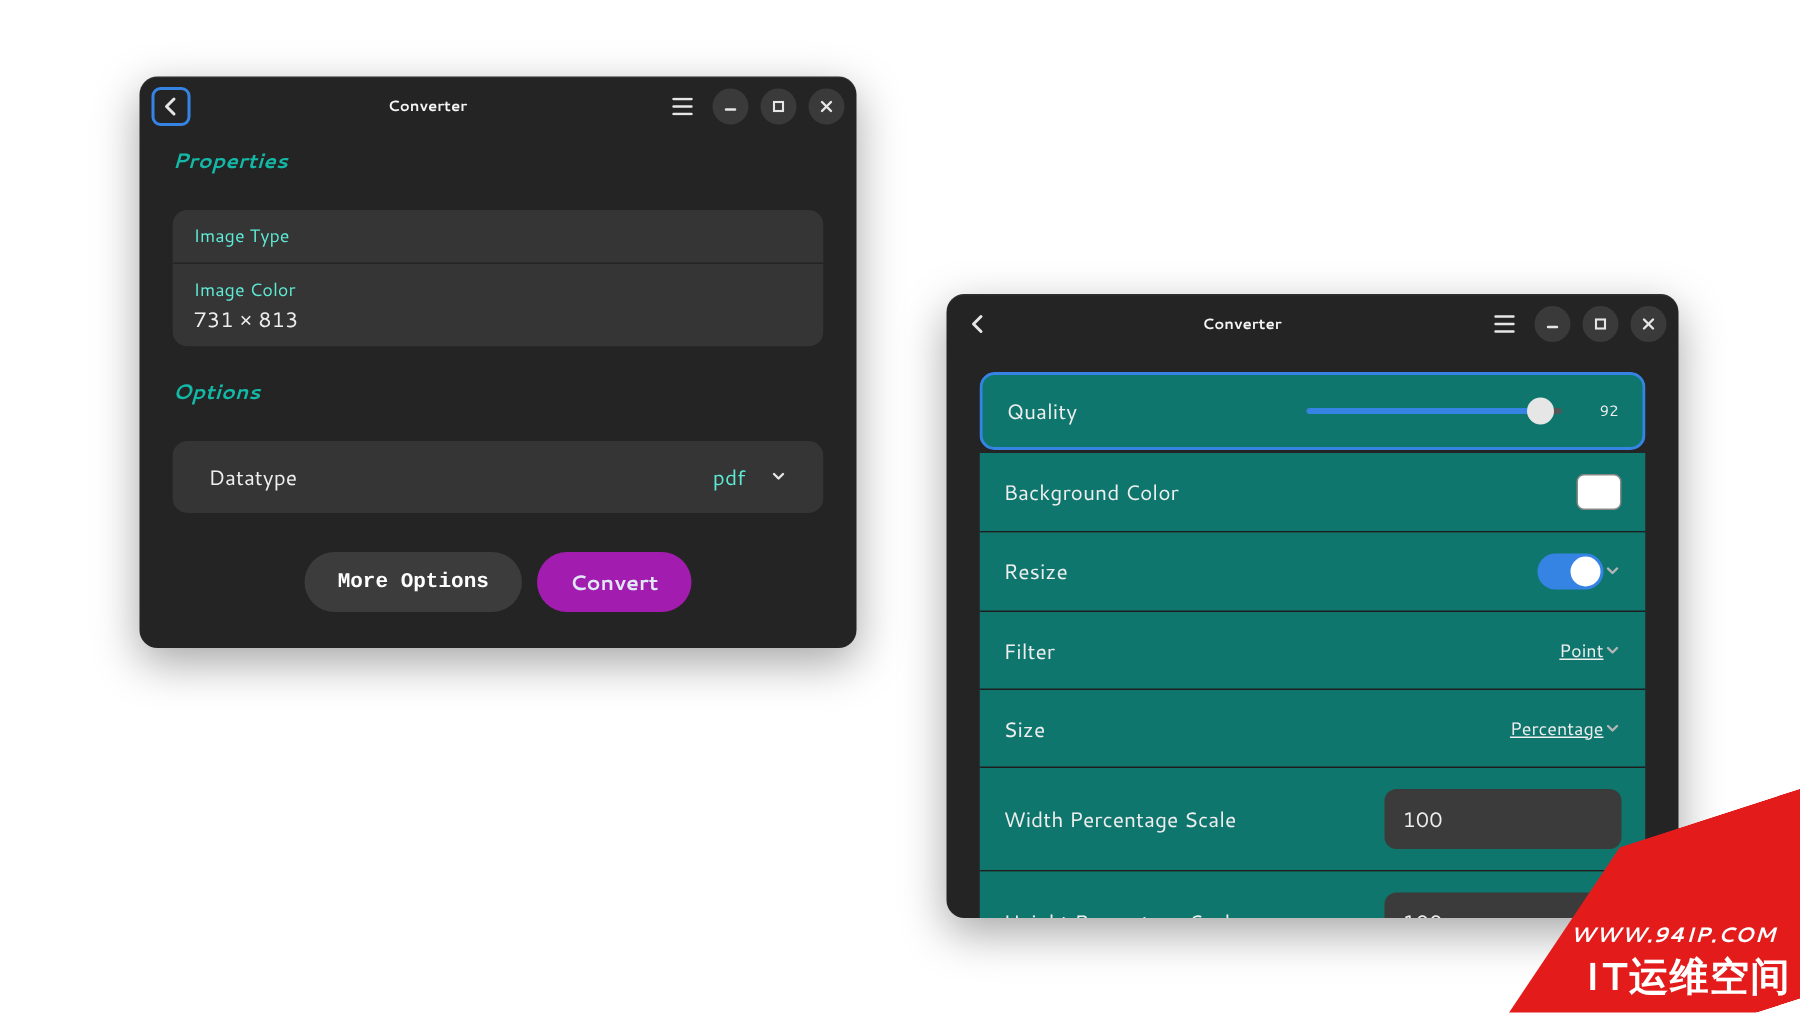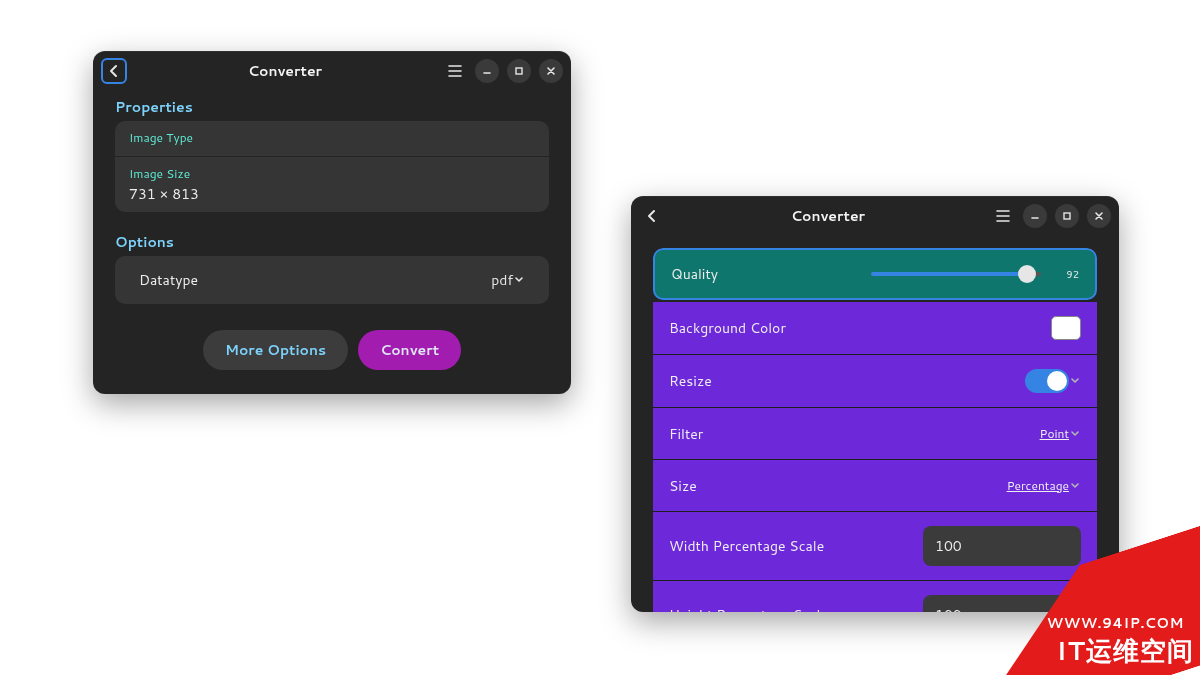--- a/index.html
+++ b/index.html
@@ -21,64 +21,64 @@
     padding: 0 8px; gap: 8px;
   }
   .back-btn {
     width: 26px; height: 26px; border-radius: 6px;
     display: flex; align-items: center; justify-content: center;
     background: transparent; border: none; color: #e6e6e6; cursor: pointer;
   }
   .back-btn.highlight {
     border: 2px solid #3584e4;
   }
-  .title { flex: 1; text-align: center; font-weight: 700; font-size: 14px; color: #f5f5f5; }
+  .title { flex: 1; text-align: center; font-weight: 700; font-size: 10px; color: #f5f5f5; }
   .winbtns { display: flex; gap: 8px; align-items: center; }
   .hamb, .circ {
     width: 24px; height: 24px; border-radius: 50%;
     display: flex; align-items: center; justify-content: center;
     background: #3a3a3a; border: none; color: #e6e6e6; cursor: pointer;
   }
   .hamb { background: transparent; border-radius: 6px; }
 
-  .section-label { font-weight: 700; font-size: 14px; color: #7dd3fc; padding: 6px 22px 4px; }
+  .section-label { font-weight: 700; font-size: 14px; color: #14b8a6; padding: 6px 22px 23px; font-style: italic; }
   .group { margin: 0 22px 14px; border-radius: 10px; overflow: hidden; }
   .row {
     background: #353535; padding: 10px 24px;
     border-bottom: 1px solid #242424;
   }
   .row:last-child { border-bottom: none; }
   .row.small { padding: 8px 14px; }
   .row-flex { display: flex; align-items: center; justify-content: space-between; min-height: 48px; }
   .sublabel { color: #5eead4; font-size: 12px; margin-bottom: 2px; }
   .val { color: #eee; font-size: 14px; }
   .rlabel { color: #eee; font-size: 14px; }
 
-  .dd { display: inline-flex; align-items: center; gap: 0; color: #e5e5e5; font-size: 14px; }
+  .dd { display: inline-flex; align-items: center; gap: 16px; color: #5eead4; font-size: 14px; }
   .chev { display:inline-block; }
   .chev svg { display:block; }
 
   .chip {
     display: inline-flex; align-items: center; gap: 6px;
     background: #4a4a4a; border-radius: 8px; padding: 6px 10px;
     font-weight: 700; font-size: 13px; color: #fff;
   }
 
   .btnrow { display: flex; gap: 10px; justify-content: center; padding: 12px 0 24px; }
   .btn {
     border: none; border-radius: 24px; padding: 10px 22px;
     font-weight: 700; font-size: 14px; cursor: pointer;
   }
-  .btn.secondary { background: #3c3c3c; color: #7dd3fc; }
+  .btn.secondary { background: #3c3c3c; color: #ffffff; font-family: Liberation Mono, monospace; }
   .btn.primary { background: #a21caf; color: #dfe8f5; }
 
   
   .list { margin: 12px 22px 0; border-radius: 10px; overflow: hidden; }
   .lrow {
-    background: #6d28d9; border-bottom: 1px solid #1e1e1e;
+    background: #0f766e; border-bottom: 1px solid #1e1e1e;
     display: flex; align-items: center; justify-content: space-between;
     padding: 14px 16px; min-height: 52px;
   }
   .lrow:last-child { border-bottom: none; }
   .lrow.hl { border: 2px solid #3584e4; border-radius: 10px; margin-bottom: 2px; background:#0f766e; }
   .lrow .lab { color: #eee; font-size: 14px; }
 
   .slider-wrap { display: flex; align-items: center; gap: 14px; flex:1; justify-content:flex-end; }
   .slider {
     position: relative; width: 170px; height: 4px; background: #555; border-radius: 2px;
@@ -105,21 +105,21 @@
   }
 
   .ddi { display:inline-flex; align-items:center; gap:0; color:#eee; font-size:12px;text-decoration:underline; }
 
   
   .ribbon {
     position:absolute; right:-60px; bottom:-20px; width:300px; height:140px;
     transform: skewY(-18deg);
   }
   .ribbon .a { position:absolute; inset:0; background:#E31B1B; clip-path: polygon(40% 0, 100% 0, 100% 100%, 0 100%); }
-  .wmtext1 { position:absolute; right:16px; bottom:42px; color:#fff; font-weight:800; font-size:14px; letter-spacing:0.5px;margin-left:16px; }
+  .wmtext1 { position:absolute; right:16px; bottom:42px; color:#fff; font-weight:800; font-size:14px; font-style:italic; letter-spacing:0.5px;margin-left:16px; }
   .wmtext2 { position:absolute; right:6px; bottom:6px; color:#fff; font-weight:900; font-size:26px; letter-spacing:1px; }
 
   svg { pointer-events:none; }
 </style>
 </head>
 <body>
 
 <div class="window w1">
   <div class="titlebar">
     <button class="back-btn highlight">
@@ -151,21 +151,21 @@
       </button>
     </div>
   </div>
 
   <div class="section-label">Properties</div>
   <div class="group">
     <div class="row small">
       <div class="sublabel">Image Type</div>
     </div>
     <div class="row small">
-      <div class="sublabel">Image Size</div>
+      <div class="sublabel">Image Color</div>
       <div class="val">731 × 813</div>
     </div>
   </div>
 
   <div class="section-label">Options</div>
   <div class="group">
     <div class="row row-flex">
       <span class="rlabel">Datatype</span>
       <span class="dd">
         <span>pdf</span>

